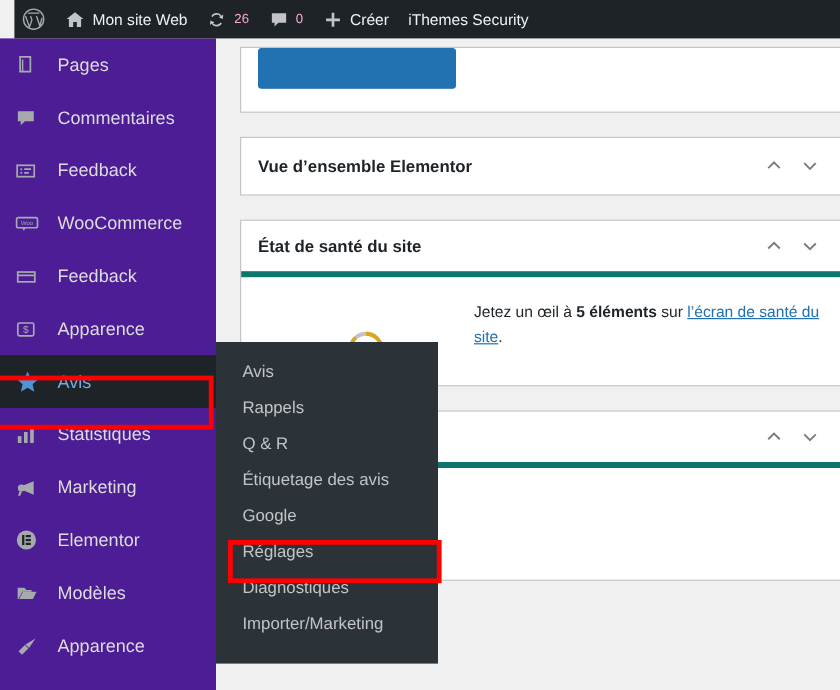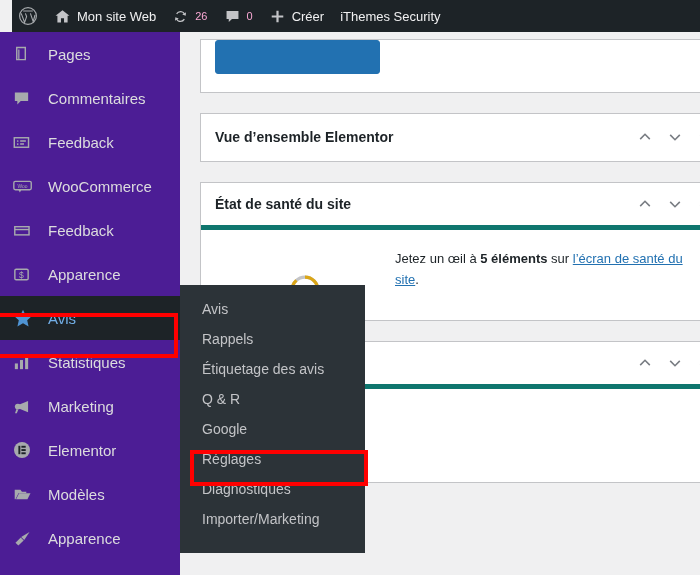--- a/index.html
+++ b/index.html
@@ -439,24 +439,24 @@
   </div>
 
   <div class="flyout">
     <div class="fly-item">
       <span>Avis</span>
     </div>
     <div class="fly-item">
       <span>Rappels</span>
     </div>
     <div class="fly-item">
+      <span>Q &amp; R</span>
+    </div>
+    <div class="fly-item">
       <span>Étiquetage des avis</span>
-    </div>
-    <div class="fly-item">
-      <span>Q &amp; R</span>
     </div>
     <div class="fly-item">
       <span>Google</span>
     </div>
     <div class="fly-item">
       <span>Réglages</span>
     </div>
     <div class="fly-item">
       <span>Diagnostiques</span>
     </div>

